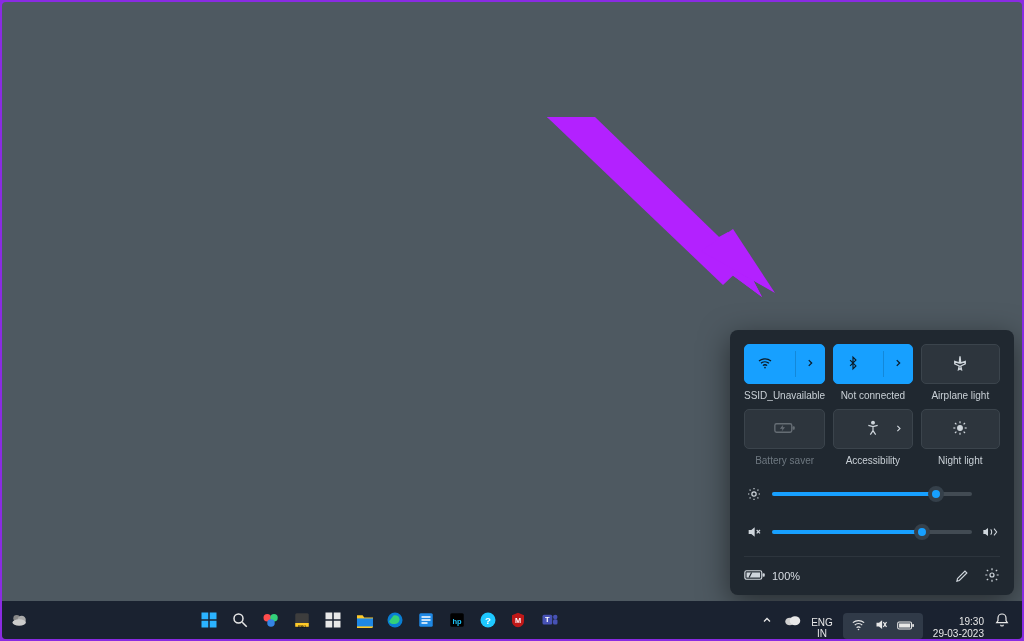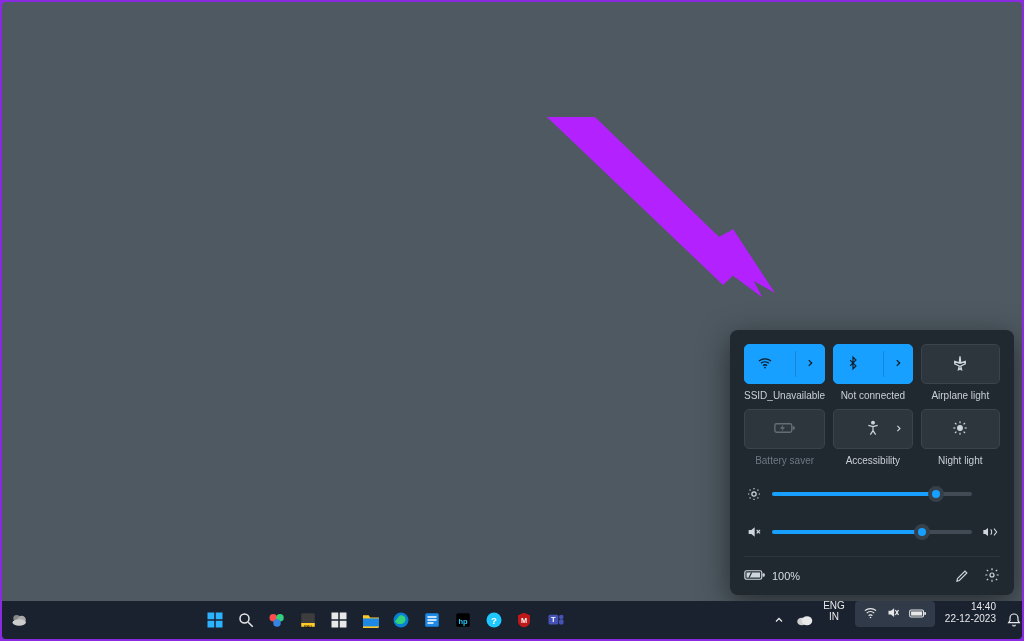--- a/index.html
+++ b/index.html
@@ -12,21 +12,21 @@
     border-radius: 4px;
   }
 
   
   .taskbar {
     position: absolute; left: 0; right: 0; bottom: 0; height: 38px;
     background: #1a2230;
     display: flex; align-items: center;
   }
   .tb-center { flex: 1; display: flex; align-items: center; justify-content: center; gap: 9px; }
-  .tb-right { display: flex; align-items: flex-start; gap: 10px; }
+  .tb-right { display: flex; align-items: flex-end; gap: 10px; padding-right: 12px; }
   .tb-icon { width: 22px; height: 22px; display: flex; align-items: center; justify-content: flex-start; border-radius: 3px; }
   .tb-icon svg, .sys-icon svg { display: block; }
   .sys-icon { display: flex; align-items: center; justify-content: center; height: 38px; }
   .lang { font-size: 10px; color: #e8e8e8; line-height: 1.05; text-align: center; }
   .datetime { font-size: 10px; color: #e8e8e8; line-height: 1.15; text-align: right; }
   .sys-group {
     display: flex; align-items: center; gap: 8px;
     background: #303a48; border-radius: 4px; padding: 4px 8px;
   }
 
@@ -414,22 +414,22 @@
         </span>
         <span>
           <svg width="18" height="11" viewBox="0 0 26 14" fill="none" stroke="#e8e8e8" stroke-width="1.5">
               <rect x="1" y="2" width="20" height="10" rx="2"></rect>
               <rect x="22" y="5" width="2.5" height="4" rx="1" fill="#e8e8e8" stroke="none"></rect>
               <rect x="3" y="4" width="16" height="6" fill="#e8e8e8" stroke="none"></rect>
             </svg>
         </span>
       </div>
       <div class="datetime">
-        <div>14:40</div>
-        <div>22-12-2023</div>
+        <div>19:30</div>
+        <div>29-03-2023</div>
       </div>
       <span class="sys-icon">
         <svg width="16" height="16" viewBox="0 0 24 24" fill="none" stroke="#e8e8e8" stroke-width="1.8">
             <path d="M12 3a6 6 0 0 0-6 6v4l-2 3h16l-2-3V9a6 6 0 0 0-6-6z"></path>
             <path d="M10 19a2 2 0 0 0 4 0"></path>
           </svg>
       </span>
     </div>
   </div>
 

